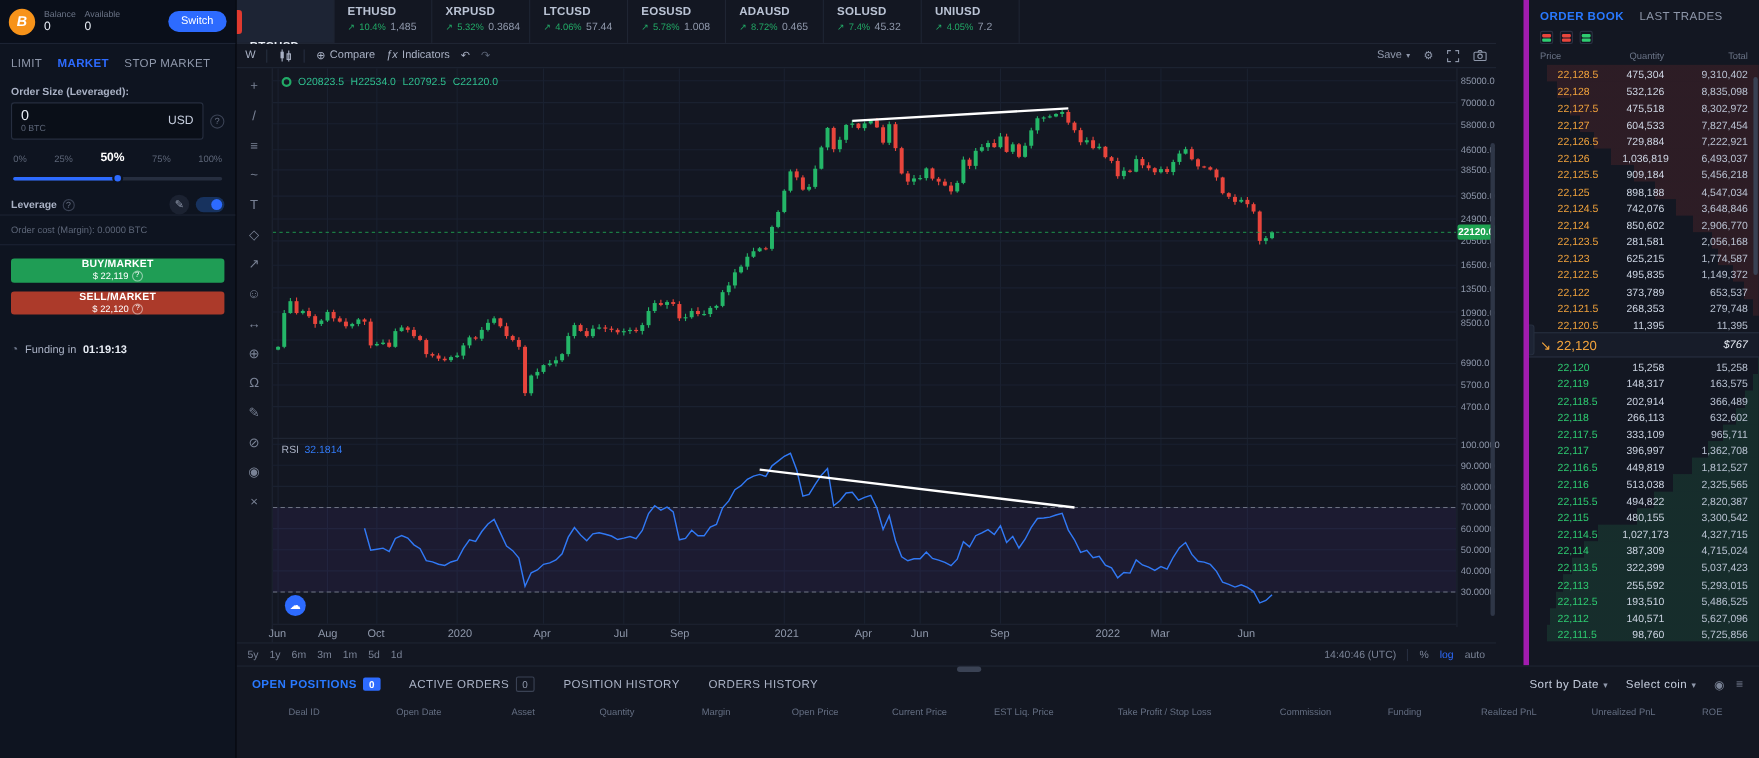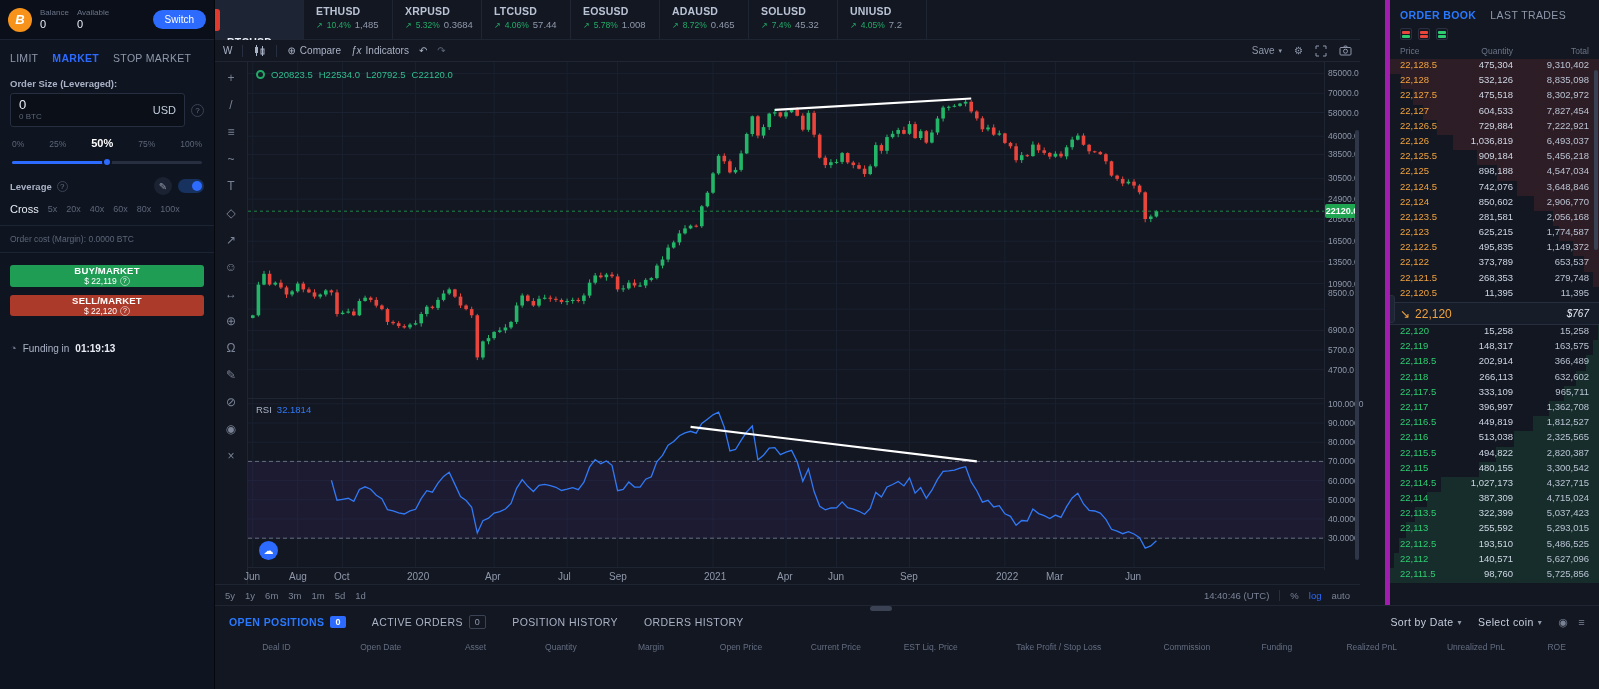--- a/index.html
+++ b/index.html
@@ -100,21 +100,21 @@
   
   .orderbook { position:absolute; right:0; top:0; width:214px; height:605px; background:#131722; border-left:5px solid #a21caf; overflow:hidden; }
   .ob-header { display:flex; align-items:center; padding:9px 10px 5px; gap:14px; }
   .ob-title { font-size:10.5px; font-weight:bold; color:#2979ff; letter-spacing:.4px; cursor:pointer; }
   .ob-lt { font-size:10.5px; color:#8f98ab; letter-spacing:.4px; cursor:pointer; }
   .ob-modes { display:flex; gap:6px; padding:2px 10px 4px; }
   .mode-ic { width:12px; height:12px; border:1px solid #2a3042; border-radius:2px; display:flex; flex-direction:column; justify-content:center; gap:1px; padding:1px; cursor:pointer; }
   .mode-ic i { display:block; height:3px; border-radius:1px; }
   .ob-cols { display:flex; padding:2px 10px 3px; font-size:8.5px; color:#6b7487; }
   .ob-cols .c1 { width:62px; } .ob-cols .c2 { flex:1; text-align:right; } .ob-cols .c3 { width:76px; text-align:right; }
-  .ob-row { display:flex; align-items:flex-start; height:15.2px; padding:0 10px; font-size:9.5px; cursor:pointer; }
+  .ob-row { display:flex; align-items:flex-end; height:15.2px; padding:0 10px; font-size:9.5px; cursor:pointer;margin-left:16px; }
   .ob-row .p { width:62px; }
   .ob-row .q { flex:1; text-align:right; color:#cdd5e3; }
   .ob-row .t { width:76px; text-align:right; color:#b9c2d2; }
   .ask .p { color:#f2a33c; }
   .bid .p { color:#2ecc71; }
   .ob-mid { display:flex; align-items:center; height:23px; padding:0 10px; border-top:1px solid #262e3f; border-bottom:1px solid #262e3f; background:#171c29; }
   .ob-mid .mp { color:#f2a33c; font-size:12px; display:flex; gap:5px; align-items:center; }
   .ob-mid .ma { margin-left:auto; color:#e8edf5; font-size:10px;font-style:italic; }
   .ob-scroll { position:absolute; right:1px; top:70px; width:4px; height:180px; background:#394153; border-radius:2px; }
   .collapse-arrow { position:absolute; left:-9px; top:295px; width:14px; height:28px; background:#1d2434; border:1px solid #262e3f; border-radius:3px; color:#8f98ab; font-size:10px; display:flex; align-items:center; justify-content:center; cursor:pointer; z-index:6; }
@@ -186,29 +186,20 @@
 
     <div class="lev-row">
       <span class="lev-label">Leverage</span>
       <span class="q-badge" style="width:11px;height:11px;">?</span>
       <div class="lev-icons">
         <span class="circle-btn">✎</span>
         <span class="toggle">
             <span class="dot"></span>
           </span>
       </div>
-    </div>
-    <div class="cross-row">
-      <span class="mode">Cross</span>
-      <span>5x</span>
-      <span>20x</span>
-      <span>40x</span>
-      <span>60x</span>
-      <span>80x</span>
-      <span>100x</span>
     </div>
 
     <div class="cost-row">Order cost (Margin): 0.0000 BTC</div>
 
     <div class="order-btns">
       <button class="obtn buy">
         <span class="l1">BUY/MARKET</span>
         <span class="l2">
             <span>$ 22,119</span>
             <span class="qq">?</span>

